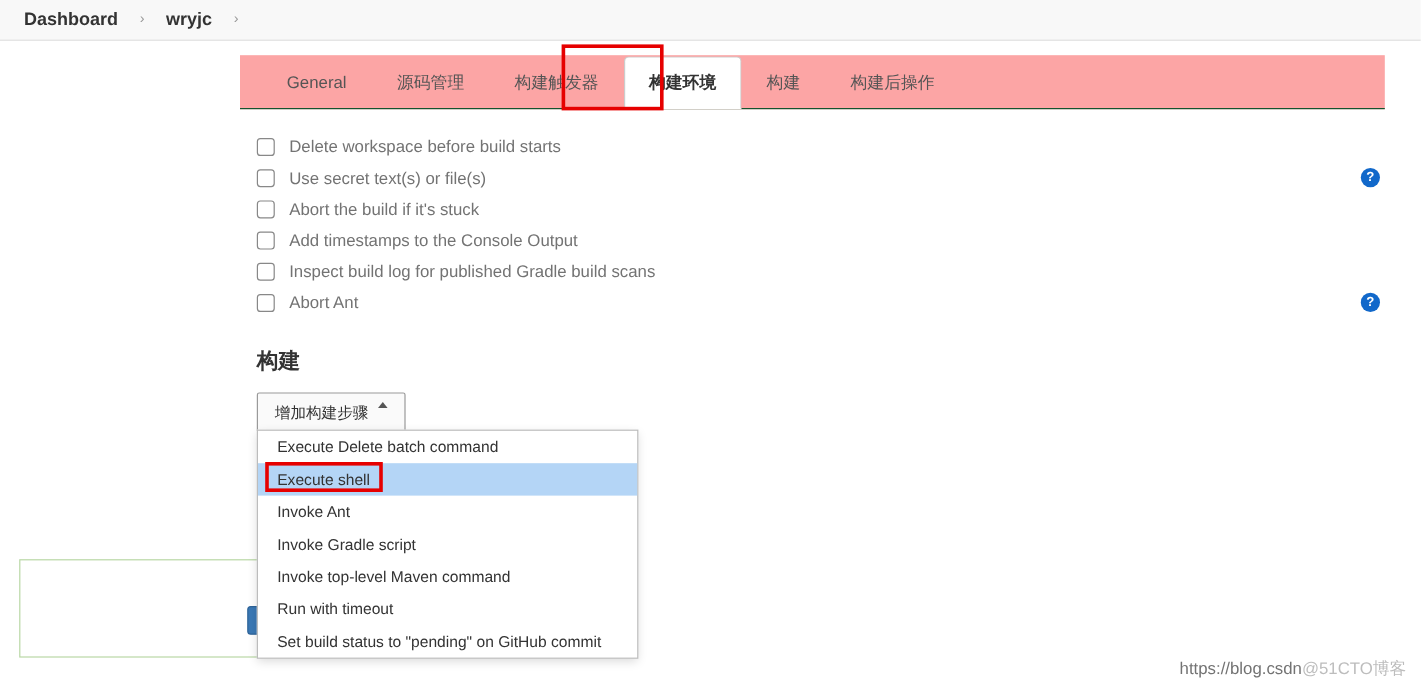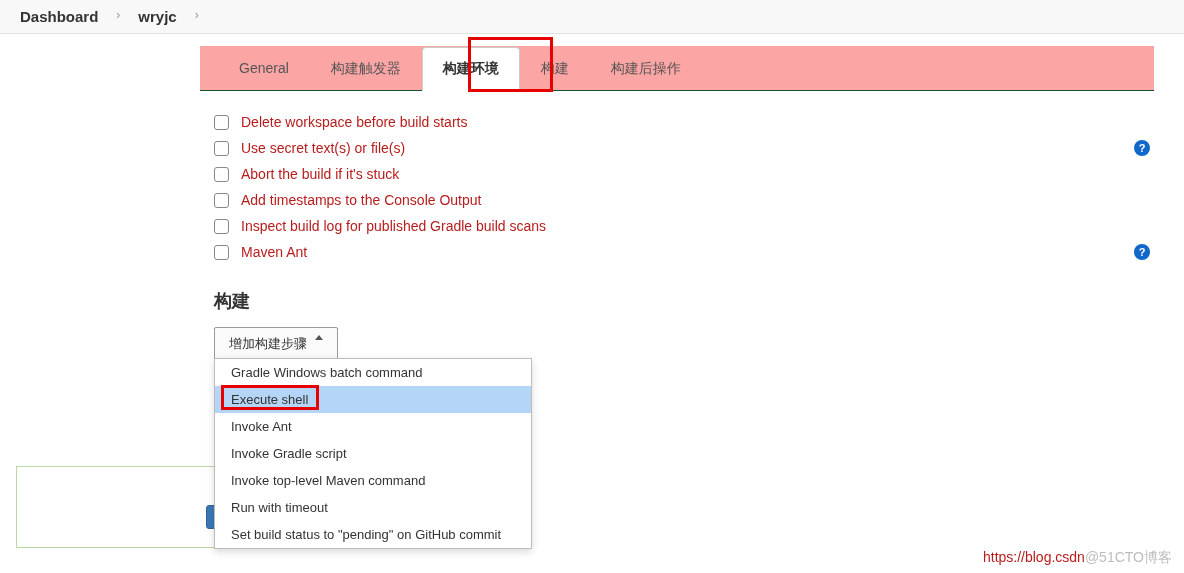--- a/index.html
+++ b/index.html
@@ -70,21 +70,21 @@
       position: relative;
     }
     .check-row input[type=checkbox] {
       width: 15px; height: 15px;
       margin-right: 12px;
       appearance: none;
       border: 1.5px solid #888;
       border-radius: 3px;
       cursor: pointer;
     }
-    .check-row label { cursor: pointer; color: #b91c1c; font-size: 14px; }
+    .check-row label { cursor: pointer; color: #737373; font-size: 14px; }
     .help-icon {
       position: absolute;
       right: -6px;
       width: 16px; height: 16px;
       border-radius: 50%;
       background: #1168ca;
       color: #fff;
       font-size: 11px;
       display: flex; align-items: center; justify-content: center;
       font-weight: 700;
@@ -168,36 +168,37 @@
       border-radius: 3px;
     }
     .watermark {
       position: absolute;
       right: 12px;
       bottom: 6px;
       color: #bdbdbd;
       font-size: 14px;
       z-index: 50;
     }
-    .watermark .faint { color: #b91c1c; text-align: right; }
+    .watermark .faint { color: #737373; text-align: right; }
   </style>
 </head>
 <body>
 
 <div class="breadcrumb">
   <span class="crumb bold">Dashboard</span>
   <span class="sep">›</span>
   <span class="crumb bold">wryjc</span>
   <span class="sep">›</span>
 </div>
 
 <div class="content">
 
   <div class="tabs" style="position:relative;">
     <div class="tab">General</div>
+    <div class="tab">源码管理</div>
     <div class="tab">构建触发器</div>
     <div class="tab active">构建环境</div>
     <div class="tab">构建</div>
     <div class="tab">构建后操作</div>
     <div class="tab-highlight" style="left:268px; top:-9px; width:85px; height:55px;"></div>
   </div>
 
   <div class="panel">
     <div class="check-row">
       <input type="checkbox" style="">
@@ -215,34 +216,34 @@
     <div class="check-row">
       <input type="checkbox" style="">
       <label>Add timestamps to the Console Output</label>
     </div>
     <div class="check-row">
       <input type="checkbox" style="">
       <label>Inspect build log for published Gradle build scans</label>
     </div>
     <div class="check-row">
       <input type="checkbox" style="">
-      <label>Maven Ant</label>
+      <label>Abort Ant</label>
       <span class="help-icon">?</span>
     </div>
 
     <div class="section-title">构建</div>
 
     <div class="add-step-wrap">
       <button class="add-step-btn">
         <span>增加构建步骤</span>
         <span class="caret-up"></span>
       </button>
 
       <div class="dropdown">
-        <div class="dropdown-item">Gradle Windows batch command</div>
+        <div class="dropdown-item">Execute Delete batch command</div>
         <div class="dropdown-item selected">Execute shell</div>
         <div class="dropdown-item">Invoke Ant</div>
         <div class="dropdown-item">Invoke Gradle script</div>
         <div class="dropdown-item">Invoke top-level Maven command</div>
         <div class="dropdown-item">Run with timeout</div>
         <div class="dropdown-item">Set build status to "pending" on GitHub commit</div>
         <div class="dropdown-highlight" style="left:6px; top:26px; width:98px; height:25px;"></div>
       </div>
     </div>
   </div>

